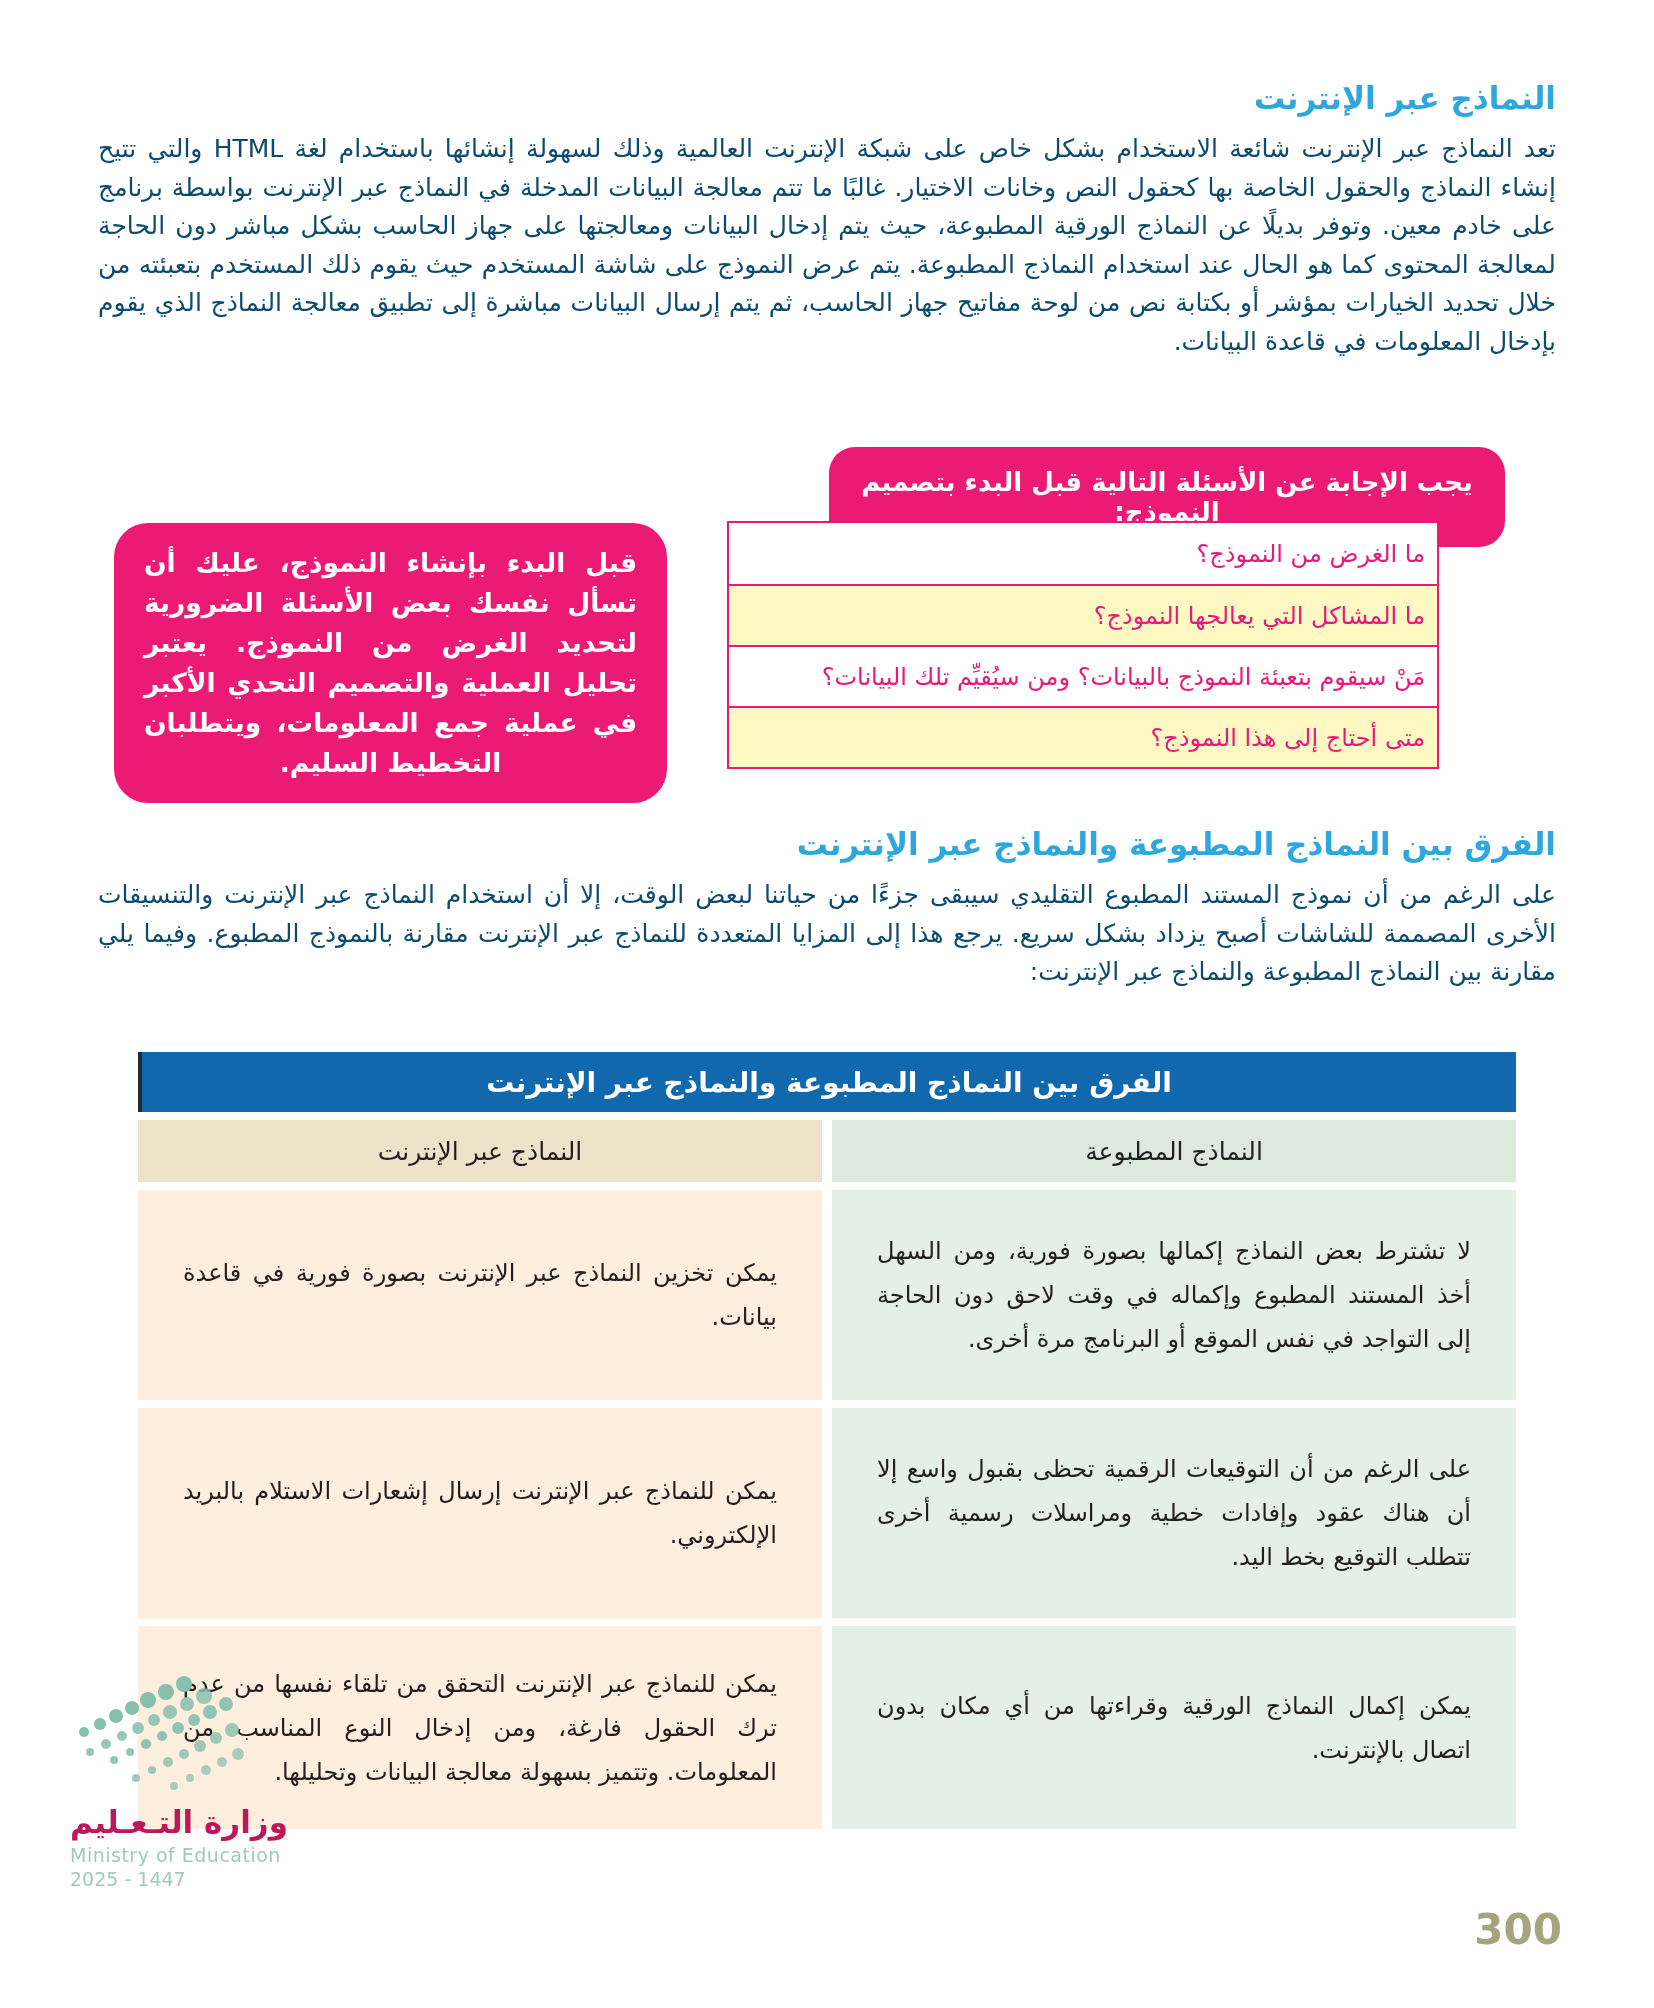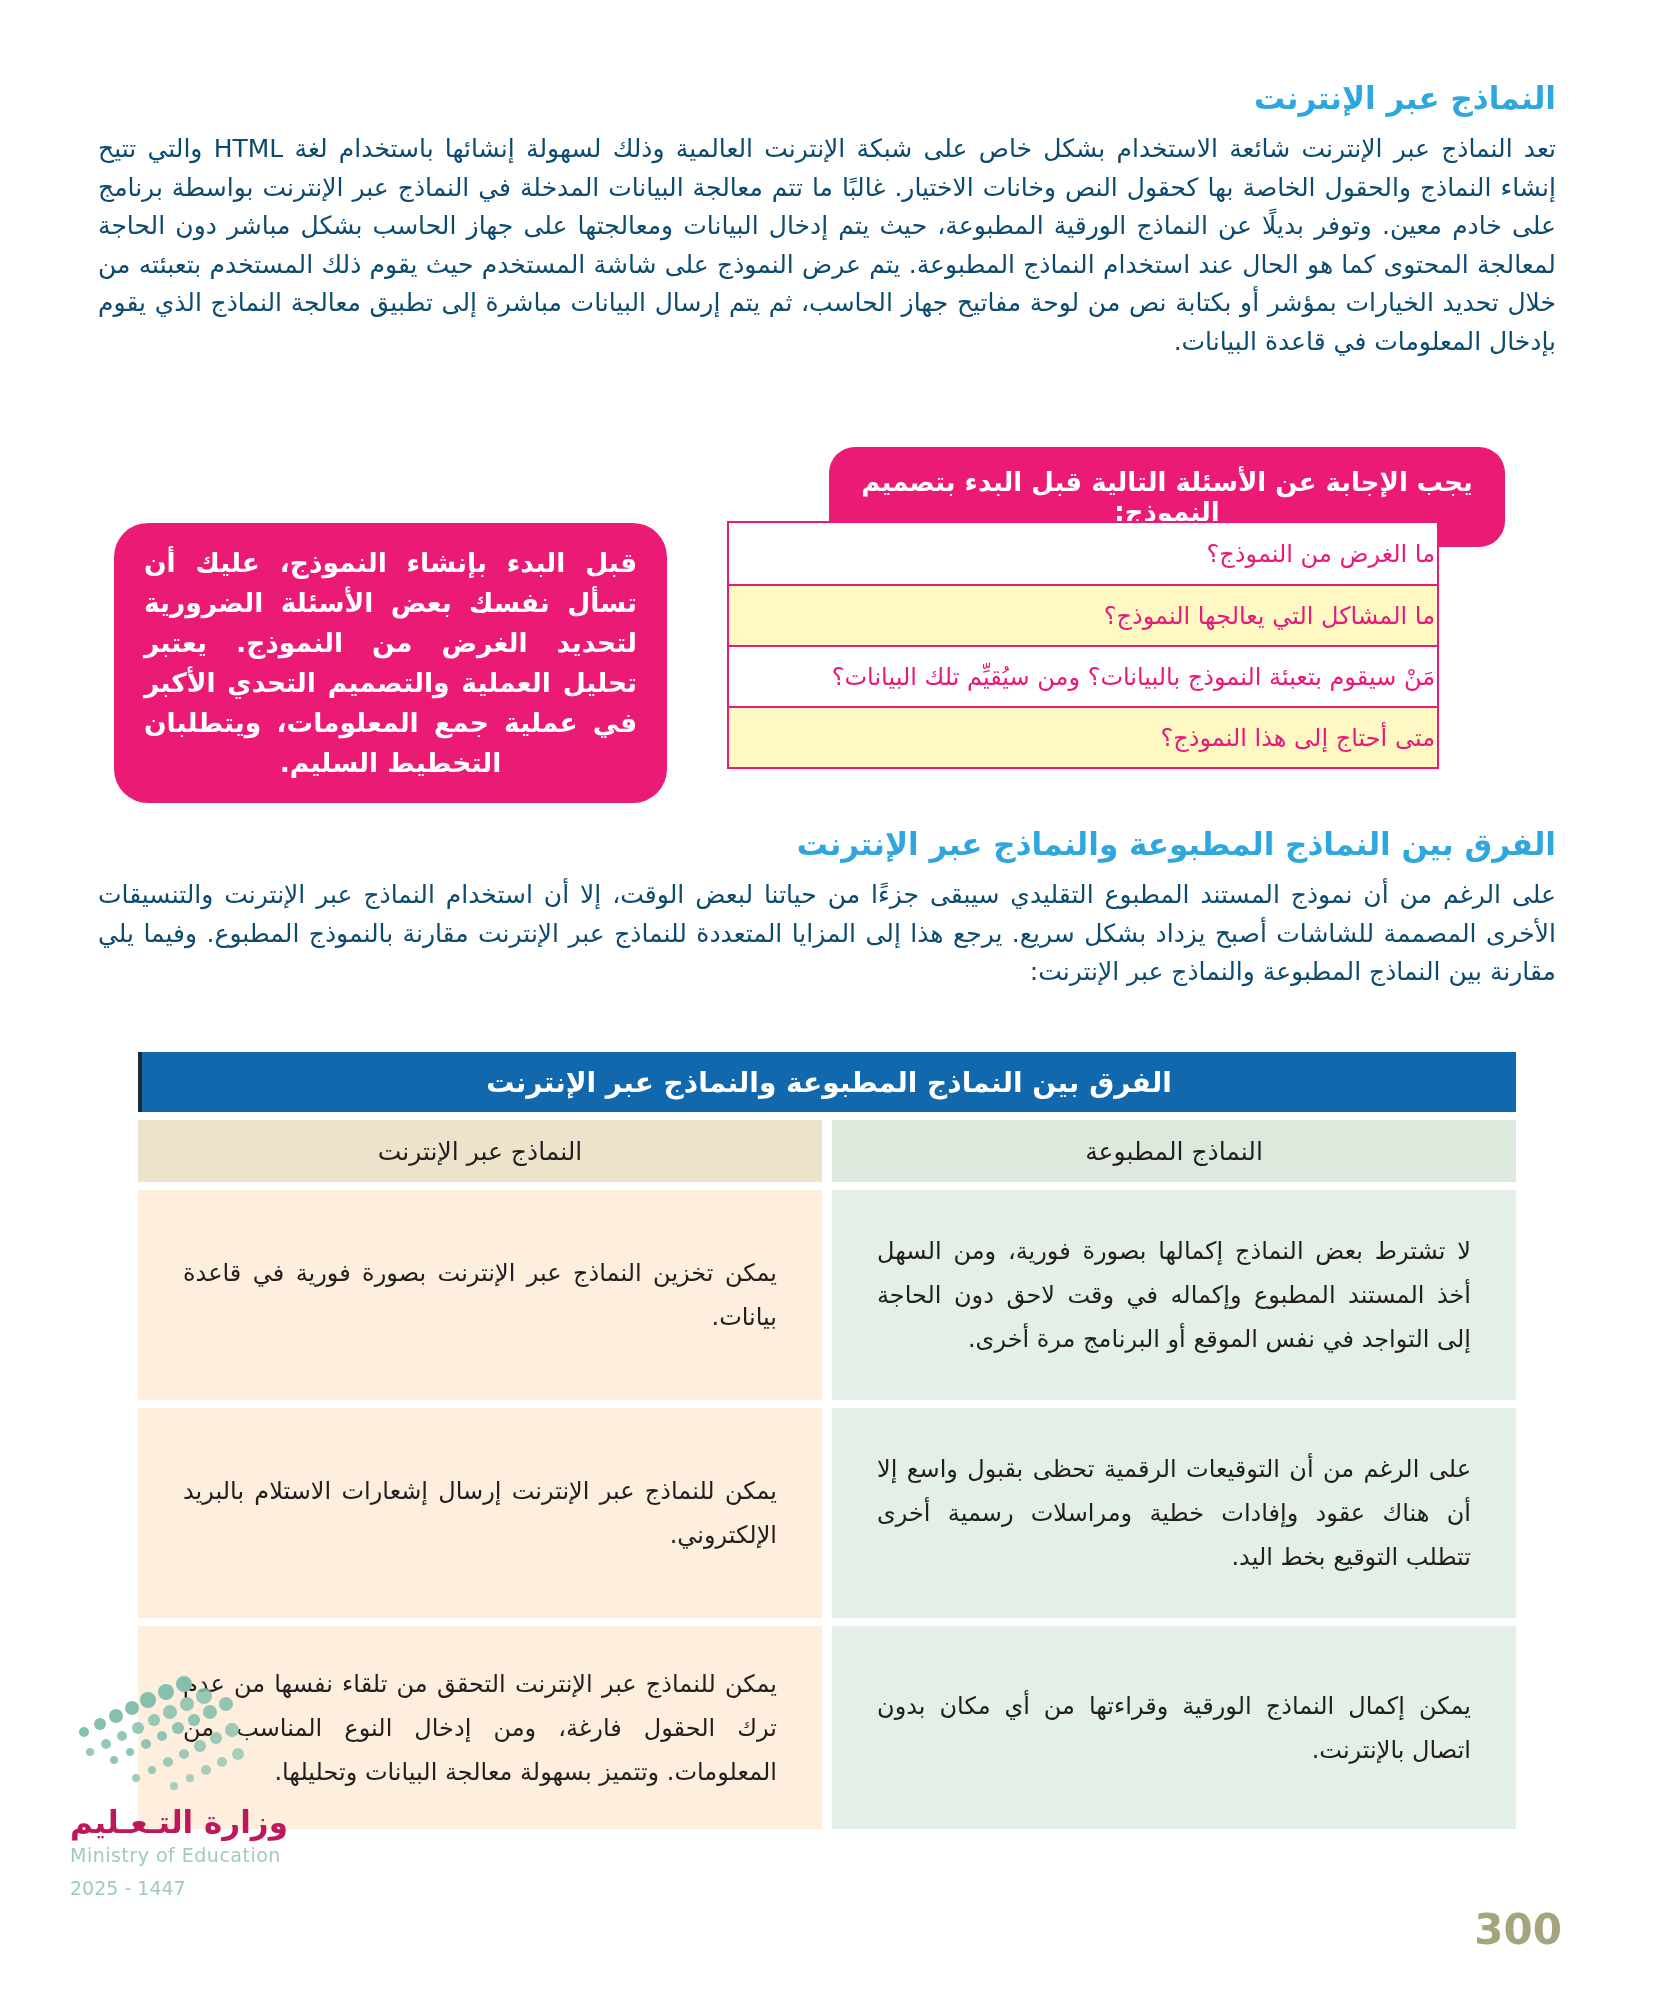--- a/index.html
+++ b/index.html
@@ -22,21 +22,21 @@
     position:absolute; top:2px; right:45px; width:676px; height:100px;
     background:#eb1a74; border-radius:26px; z-index:1;
     display:flex; align-items:center; justify-content:center;
     color:#ffffff; font-size:26px; font-weight:700; padding:0 30px; text-align:center;
   }
   .q-table{
     position:absolute; top:76px; right:111px; width:712px; z-index:2;
     background:#ffffff; border:2px solid #eb1a74;
   }
   .q-row{
-    height:61px; display:flex; align-items:center; padding-right:2px;
+    height:61px; display:flex; align-items:center; padding-right:12px;
     color:#e9187a; font-size:24px; border-top:2px solid #eb1a74;
   }
   .q-row:first-child{ border-top:none; }
   .q-row.alt{ background:#fef9c3; }
   .callout{
     position:absolute; top:78px; left:16px; width:553px; min-height:242px;
     background:#eb1a74; border-radius:34px; z-index:2;
     color:#ffffff; font-weight:700; font-size:26.5px; line-height:40px;
     padding:20px 30px; text-align:justify; text-align-last:center; direction:rtl;
   }
@@ -54,21 +54,21 @@
   .head-online{ background:#ede2ca; }
   .cmp-body{ padding:20px 45px; font-size:24px; line-height:44px; color:#221e1f; }
   .body-printed{ background:#e3efe7; }
   .body-online{ background:#fdeedd; }
   .cmp-body .txt{ width:100%; text-align:justify; text-align-last:auto; direction:rtl; }
   .row-1,.row-2{ height:210px; } .row-3{ height:203px; }
   
   .logo{ position:absolute; left:70px; top:1666px; width:270px; z-index:5; direction:ltr; text-align:left; }
   .logo-word{ color:#be185d; font-size:31px; font-weight:700; margin-top:4px; direction:rtl; text-align:left; }
   .logo-en{ color:#9fcabd; font-size:19px; margin-top:4px; letter-spacing:0.5px; }
-  .logo-years{ color:#9fcabd; font-size:19px; margin-top:11px; }
+  .logo-years{ color:#9fcabd; font-size:19px; margin-top:2px; }
   .page-num{
     position:absolute; right:92px; top:1905px; font-size:42px; font-weight:700; color:#a5a57d;
     direction:ltr;
   }
 </style>
 </head>
 <body>
 
 <div class="page">
 

